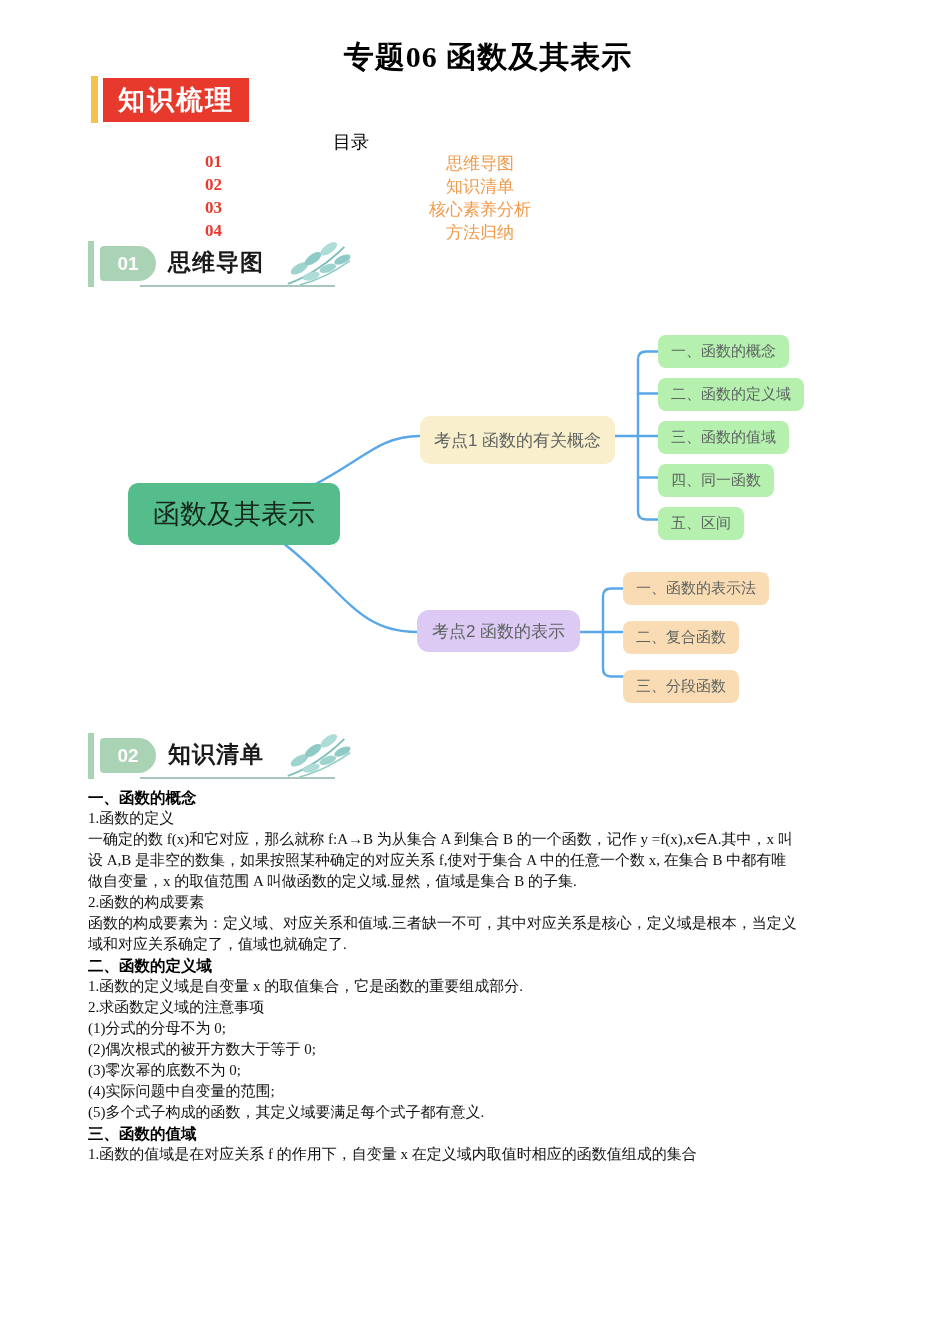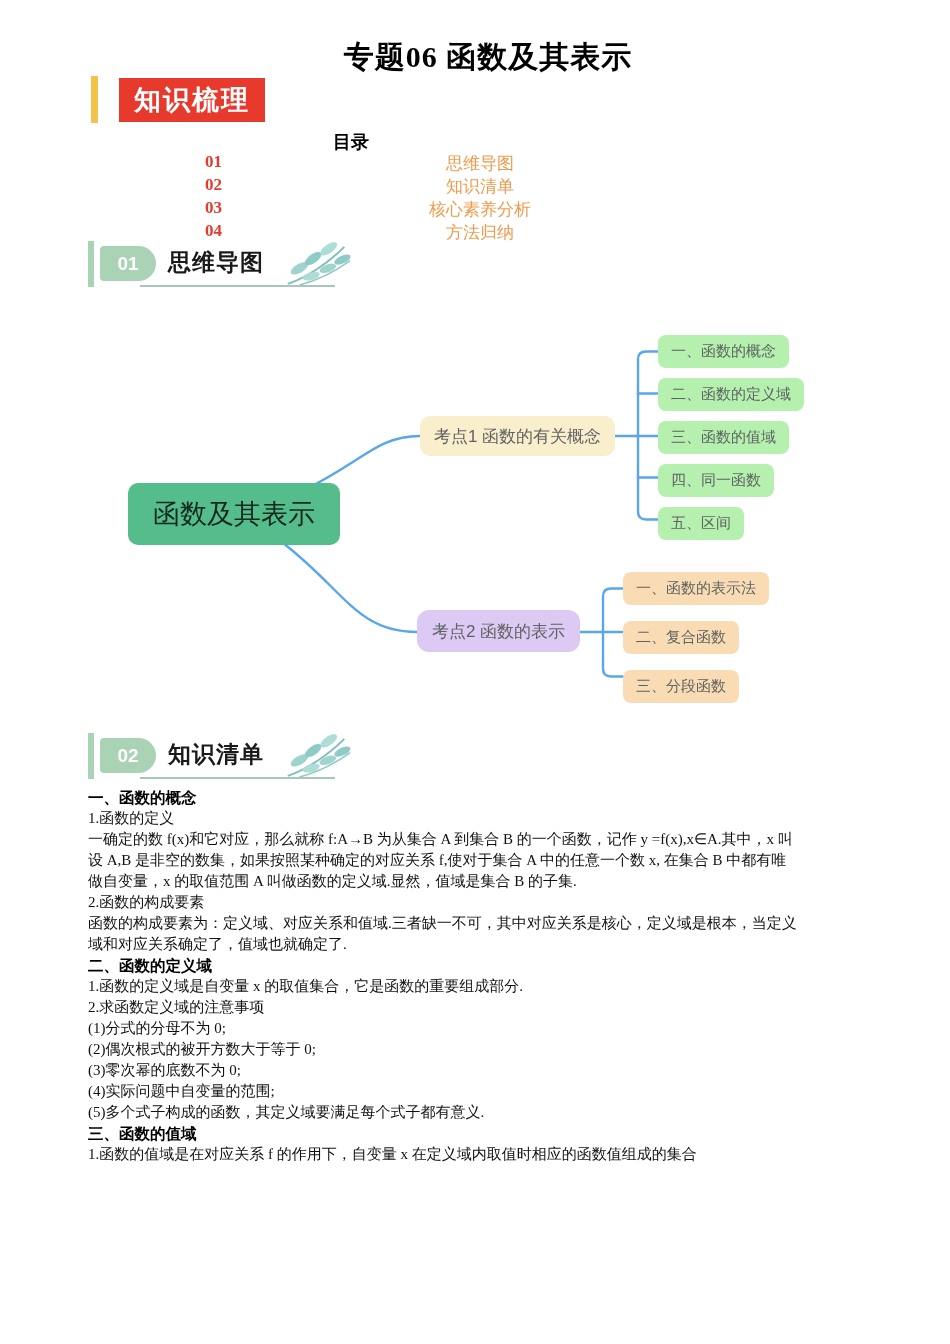--- a/index.html
+++ b/index.html
@@ -9,27 +9,27 @@
   }
   
   .doc-title{
     position:absolute;top:24px;left:0;width:100%;margin:13px;text-align:center;
     font-size:30px;font-weight:bold;color:#000;letter-spacing:1px;
   }
   
   .banner{position:absolute;top:76px;left:91px;display:flex;align-items:center;height:47px;}
   .banner-bar{width:7px;height:47px;background:var(--yellow,#f5c34b);}
   .banner-box{
-    margin-left:21px;height:44px;line-height:44px;padding:0 15px;background:var(--red,#e73a2c);
+    margin-left:5px;height:44px;line-height:44px;padding:0 15px;background:var(--red,#e73a2c);
     color:#fff;font-family:"Liberation Sans",sans-serif;font-weight:bold;font-size:27px;letter-spacing:2px;
   }
   
   .toc{position:absolute;top:130px;left:0;width:950px;}
   .toc-heading{position:absolute;top:0;left:281px;width:140px;text-align:center;
-    font-size:18px;font-weight:bold;color:#000;}
+    font-size:18px;font-weight:normal;color:#000;}
   .toc-rows{position:absolute;top:22px;left:0;width:950px;}
   .toc-row{position:relative;height:23px;}
   .toc-num{position:absolute;left:205px;font-size:17px;font-weight:bold;color:var(--red,#e73a2c);}
   .toc-label{position:absolute;left:480px;transform:translateX(-50%);
     font-family:"Liberation Sans",sans-serif;font-size:17px;color:var(--toc-orange,#f09a4b);}
   
   .sec-header{position:absolute;left:88px;width:280px;height:50px;
     font-family:"Liberation Sans",sans-serif;}
   .sec-bar{position:absolute;left:0;top:0;width:6px;height:46px;background:var(--badge-green,#a9d3b4);}
   .sec-pill{position:absolute;left:12px;top:5px;width:56px;height:35px;
@@ -38,21 +38,21 @@
   .sec-title{position:absolute;left:80px;top:6px;font-size:23px;font-weight:bold;color:#1a1a1a;letter-spacing:1px;}
   .sec-leaf{position:absolute;left:192px;top:-2px;width:76px;height:47px;}
   .sec-underline{position:absolute;left:52px;top:44px;width:195px;height:2px;background:var(--underline,#a8c7ba);}
   
   .mindmap{position:absolute;top:300px;left:0;width:950px;height:430px;
     font-family:"Liberation Sans",sans-serif;}
   .mm-svg{position:absolute;inset:0;width:950px;height:430px;}
   .mm-node{position:absolute;box-sizing:border-box;display:flex;align-items:center;}
   .mm-root{left:128px;top:183px;width:212px;height:62px;background:var(--root-green,#54bd8b);
     border-radius:10px;justify-content:center;font-size:27px;color:#15281e;}
-  .mm-b1{left:420px;top:116px;width:195px;height:40px;background:var(--cream,#faefcc);
+  .mm-b1{left:420px;top:116px;width:195px;height:48px;background:var(--cream,#faefcc);
     border-radius:10px;justify-content:center;font-size:17px;color:var(--node-text,#5e6462);}
   .mm-b2{left:417px;top:310px;width:163px;height:42px;background:var(--purple,#dcc9f4);
     border-radius:12px;justify-content:center;font-size:17px;color:var(--node-text,#5e6462);}
   .mm-col{position:absolute;display:flex;flex-direction:column;align-items:flex-start;}
   .mm-col1{left:658px;top:35px;gap:10px;}
   .mm-col2{left:623px;top:272px;gap:16px;}
   .mm-child{height:33px;display:flex;align-items:center;padding:0 13px;border-radius:8px;
     font-size:15px;color:var(--node-text,#5e6462);white-space:nowrap;}
   .mm-col1 .mm-child{background:var(--child-green,#b5f0af);}
   .mm-col2 .mm-child{background:var(--child-orange,#fadcb4);}

